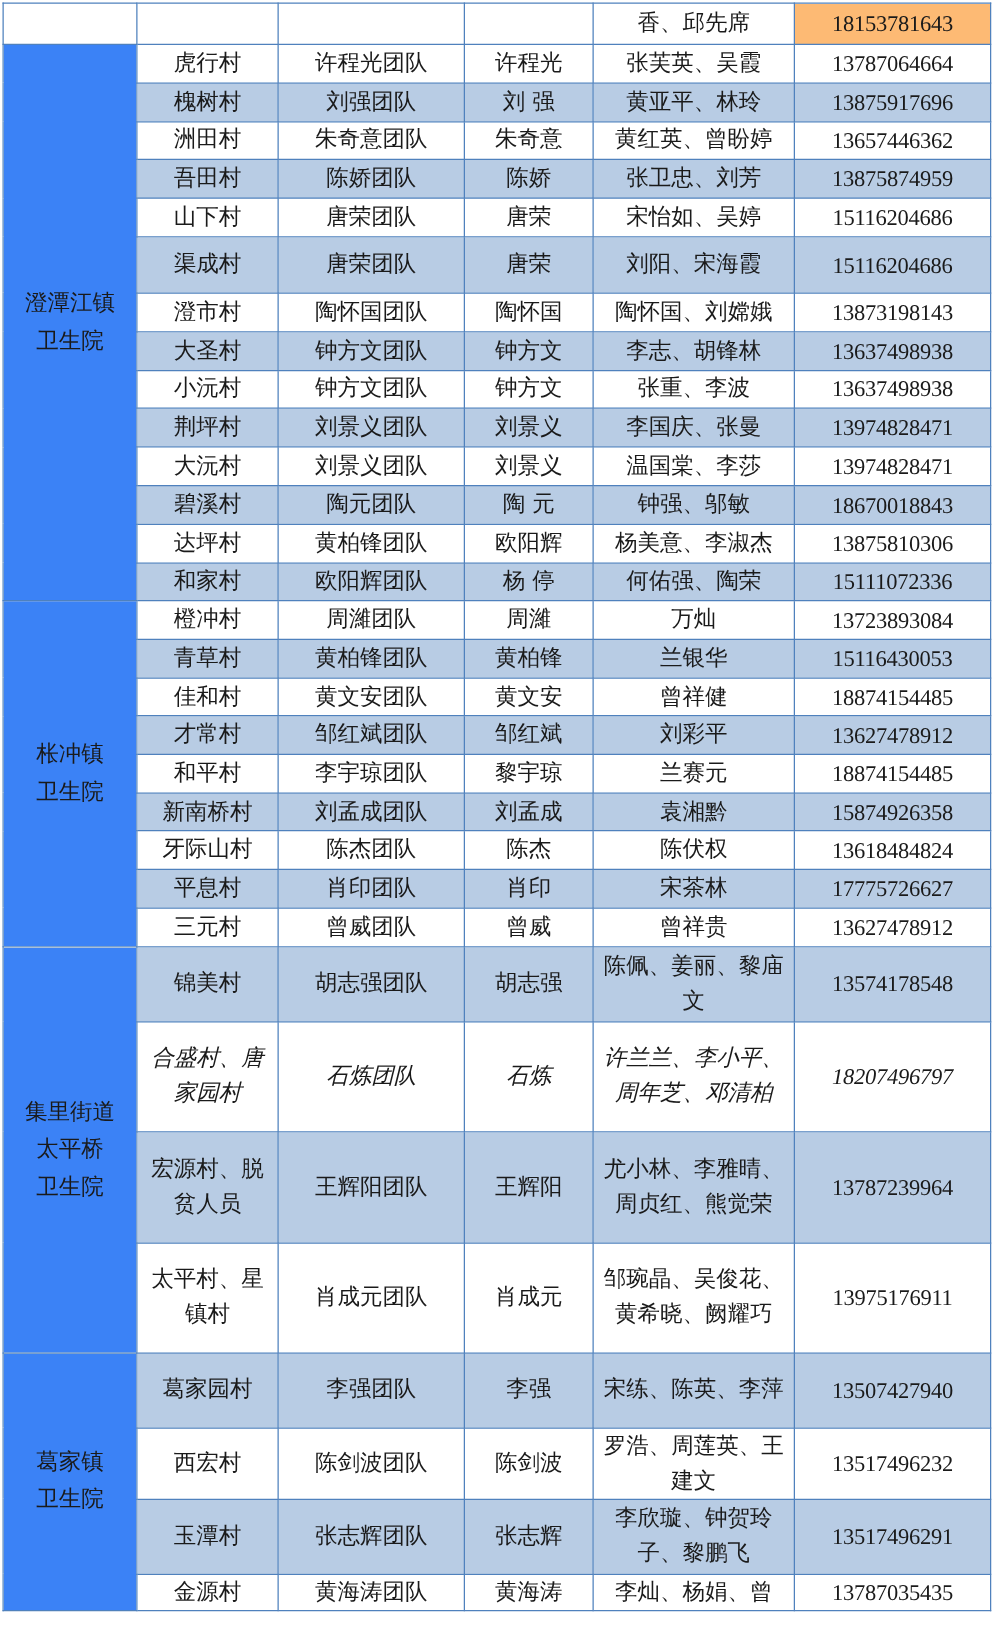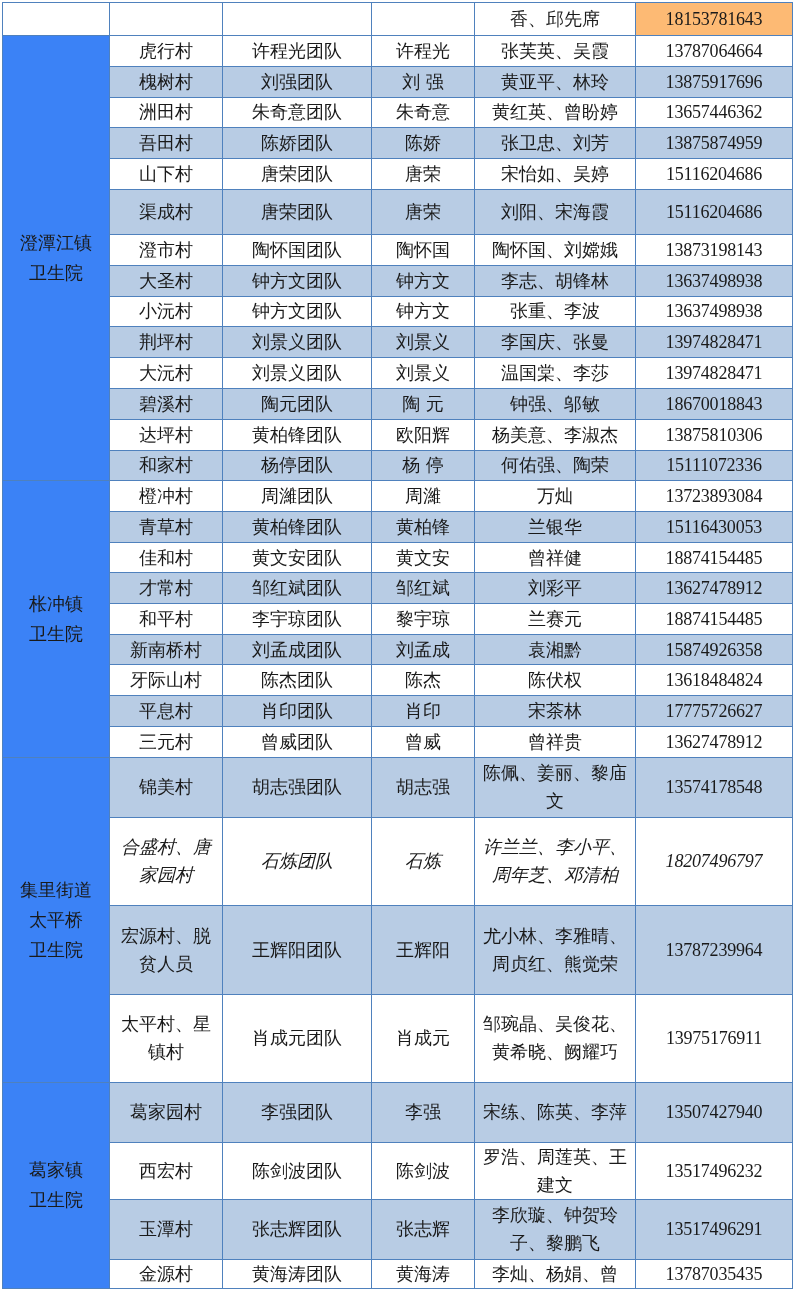--- a/index.html
+++ b/index.html
@@ -126,21 +126,21 @@
       </tr>
       <tr style="height: 30.8px;">
         <td class="c wrap">达坪村</td>
         <td class="c">黄柏锋团队</td>
         <td class="c">欧阳辉</td>
         <td class="c wrap">杨美意、李淑杰</td>
         <td class="c phone">13875810306</td>
       </tr>
       <tr class="shaded" style="height: 30.8px;">
         <td class="c wrap">和家村</td>
-        <td class="c">杨停团队</td>
+        <td class="c">欧阳辉团队</td>
         <td class="c">杨 停</td>
         <td class="c wrap">何佑强、陶荣</td>
         <td class="c phone">15111072336</td>
       </tr>
       <tr style="height: 30.7px;">
         <td class="org" rowspan="9">
           <div>枨冲镇</div>
           <div>卫生院</div>
         </td>
         <td class="c wrap">橙冲村</td>

